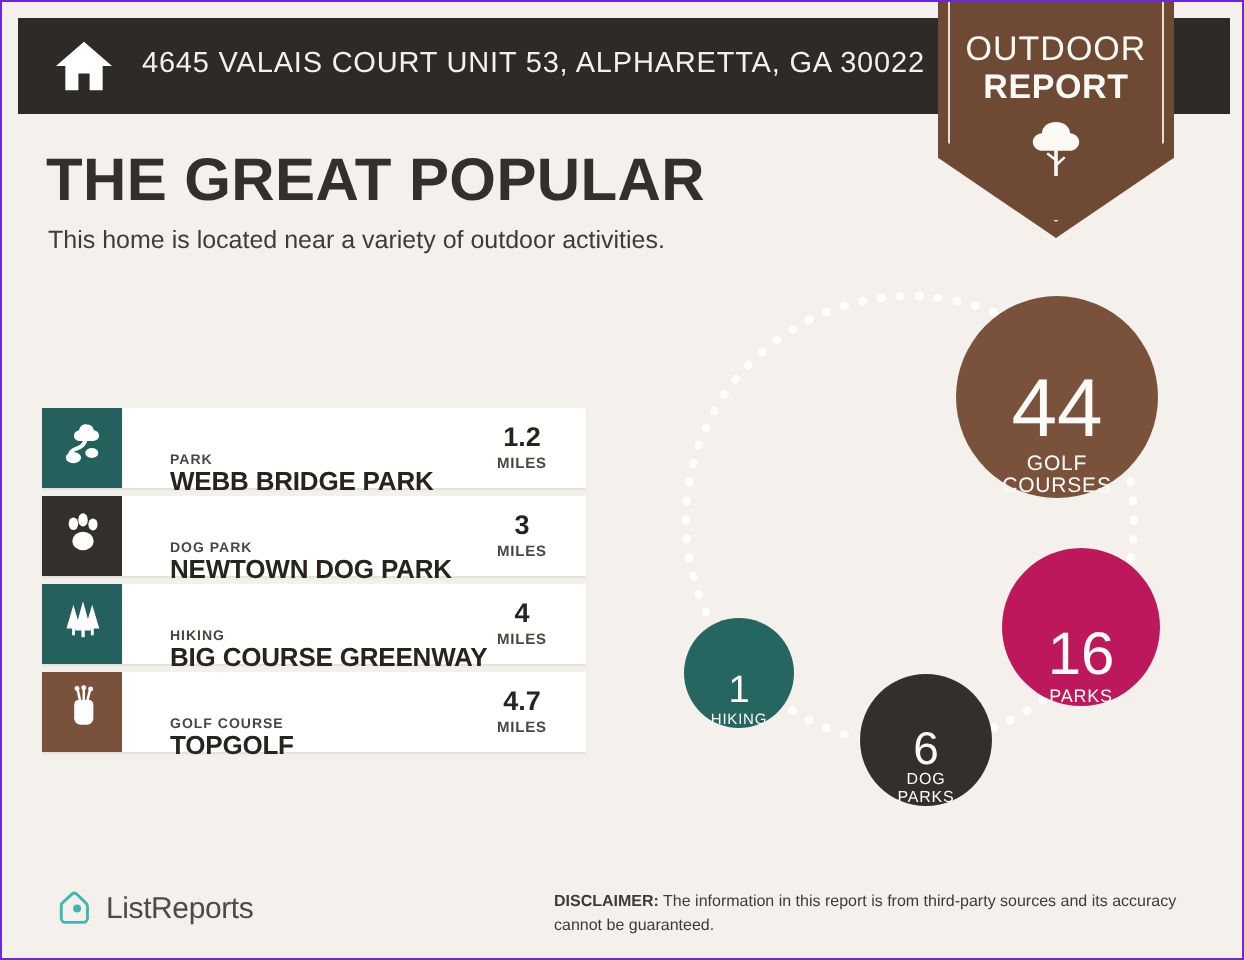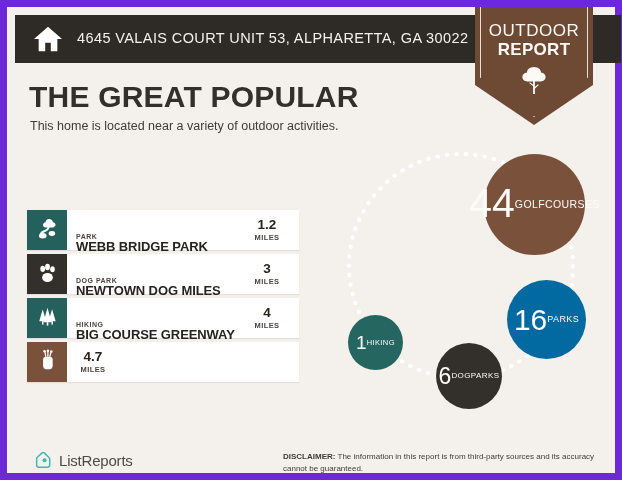--- a/index.html
+++ b/index.html
@@ -11,21 +11,21 @@
     height: 480px;
     background: #f4f1ec;
     font-family: "Liberation Sans", sans-serif;
     overflow: hidden;
     position: relative;
   }
   .sheet {
     position: absolute;
     inset: 0;
     background: #f4f1ec;
-    border: 7px solid #6d28d9;
+    border: 1px solid #6d28d9;
     box-sizing: border-box;
   }
 
   
   .header-bar {
     position: absolute;
     left: 8px;
     top: 8px;
     width: 606px;
     height: 48px;
@@ -141,21 +141,21 @@
     width: 40px;
     height: 40px;
     flex: 0 0 40px;
     display: flex;
     align-items: center;
     justify-content: center;
   }
   .row-tile svg { width: 23px; height: 23px; }
   .row-mid {
     flex: 1 1 auto;
-    padding-left: 9px;
+    padding-left: 24px;
     min-width: 0;
     margin-top: 28px;
   }
   .row-cat {
     font-size: 7px;
     font-weight: bold;
     letter-spacing: 0.5px;
     color: #4a4540;
     line-height: 1.1;
   }
@@ -198,39 +198,39 @@
     left: 20px;
     top: 10px;
     width: 228px;
     height: 228px;
   }
   .bubble {
     position: absolute;
     border-radius: 50%;
     color: #fdfbf8;
     display: flex;
-    flex-direction: row;
+    flex-direction: column;
     align-items: center;
-    justify-content: center;
+    justify-content: flex-end;
     text-align: center;
     line-height: 1.05;
   }
   .bubble .num { font-weight: normal; }
   .bubble .lbl { letter-spacing: 0.4px; }
 
   .bubble-golf {
     left: 157px; top: 12px; width: 101px; height: 101px;
     background: #7a523c;
   }
   .bubble-golf .num { font-size: 41px; margin-bottom: 1px; }
   .bubble-golf .lbl { font-size: 10.5px; }
 
   .bubble-parks {
     left: 180px; top: 138px; width: 79px; height: 79px;
-    background: #0369a1;
+    background: #be185d;
   }
   .bubble-parks .num { font-size: 30px; }
   .bubble-parks .lbl { font-size: 9px; }
 
   .bubble-dog {
     left: 109px; top: 201px; width: 66px; height: 66px;
     background: #33302b;
   }
   .bubble-dog .num { font-size: 23px; }
   .bubble-dog .lbl { font-size: 8px; }
@@ -341,21 +341,21 @@
           <svg viewBox="0 0 24 24">
             <ellipse cx="7" cy="8.2" rx="2.5" ry="3.3" fill="#ffffff"></ellipse>
             <ellipse cx="12" cy="6.2" rx="2.5" ry="3.4" fill="#ffffff"></ellipse>
             <ellipse cx="17.2" cy="8.6" rx="2.4" ry="3.1" fill="#ffffff"></ellipse>
             <ellipse cx="12" cy="17.2" rx="5.6" ry="4.8" fill="#ffffff"></ellipse>
           </svg>
         </span>
       </div>
       <div class="row-mid">
         <div class="row-cat">DOG PARK</div>
-        <div class="row-name">NEWTOWN DOG MILES</div>
+        <div class="row-name">NEWTOWN DOG PARK</div>
       </div>
       <div class="row-dist">
         <div class="row-dist-num">3</div>
         <div class="row-dist-unit">MILES</div>
       </div>
     </div>
 
     <div class="list-row">
       <div class="row-tile" style="background:#24615c">
         <span>
@@ -384,20 +384,24 @@
         <span>
           <svg viewBox="0 0 24 24">
             <path d="M9.4 8.4 L15.2 8.4 C16.6 8.4 17.4 9.6 17.4 11.2 L17.4 17.6 C17.4 19.6 16 21.2 14.2 21.2 L10.6 21.2 C8.8 21.2 7.4 19.6 7.4 17.6 L7.4 11.2 C7.4 9.6 8.1 8.4 9.4 8.4 Z" fill="#ffffff"></path>
             <path d="M10.4 8.4 L9.2 2.8 M12.4 8.4 L12.4 2.2 M14.3 8.4 L15.7 3.0" stroke="#ffffff" stroke-width="1.3" fill="none" stroke-linecap="round"></path>
             <circle cx="8.9" cy="2.4" r="1.3" fill="#ffffff"></circle>
             <circle cx="12.4" cy="1.9" r="1.3" fill="#ffffff"></circle>
             <circle cx="16" cy="2.6" r="1.3" fill="#ffffff"></circle>
           </svg>
         </span>
       </div>
+      <div class="row-mid">
+        <div class="row-cat">GOLF COURSE</div>
+        <div class="row-name">TOPGOLF</div>
+      </div>
       <div class="row-dist">
         <div class="row-dist-num">4.7</div>
         <div class="row-dist-unit">MILES</div>
       </div>
     </div>
 
   </div>
 
   <div class="diagram">
 

